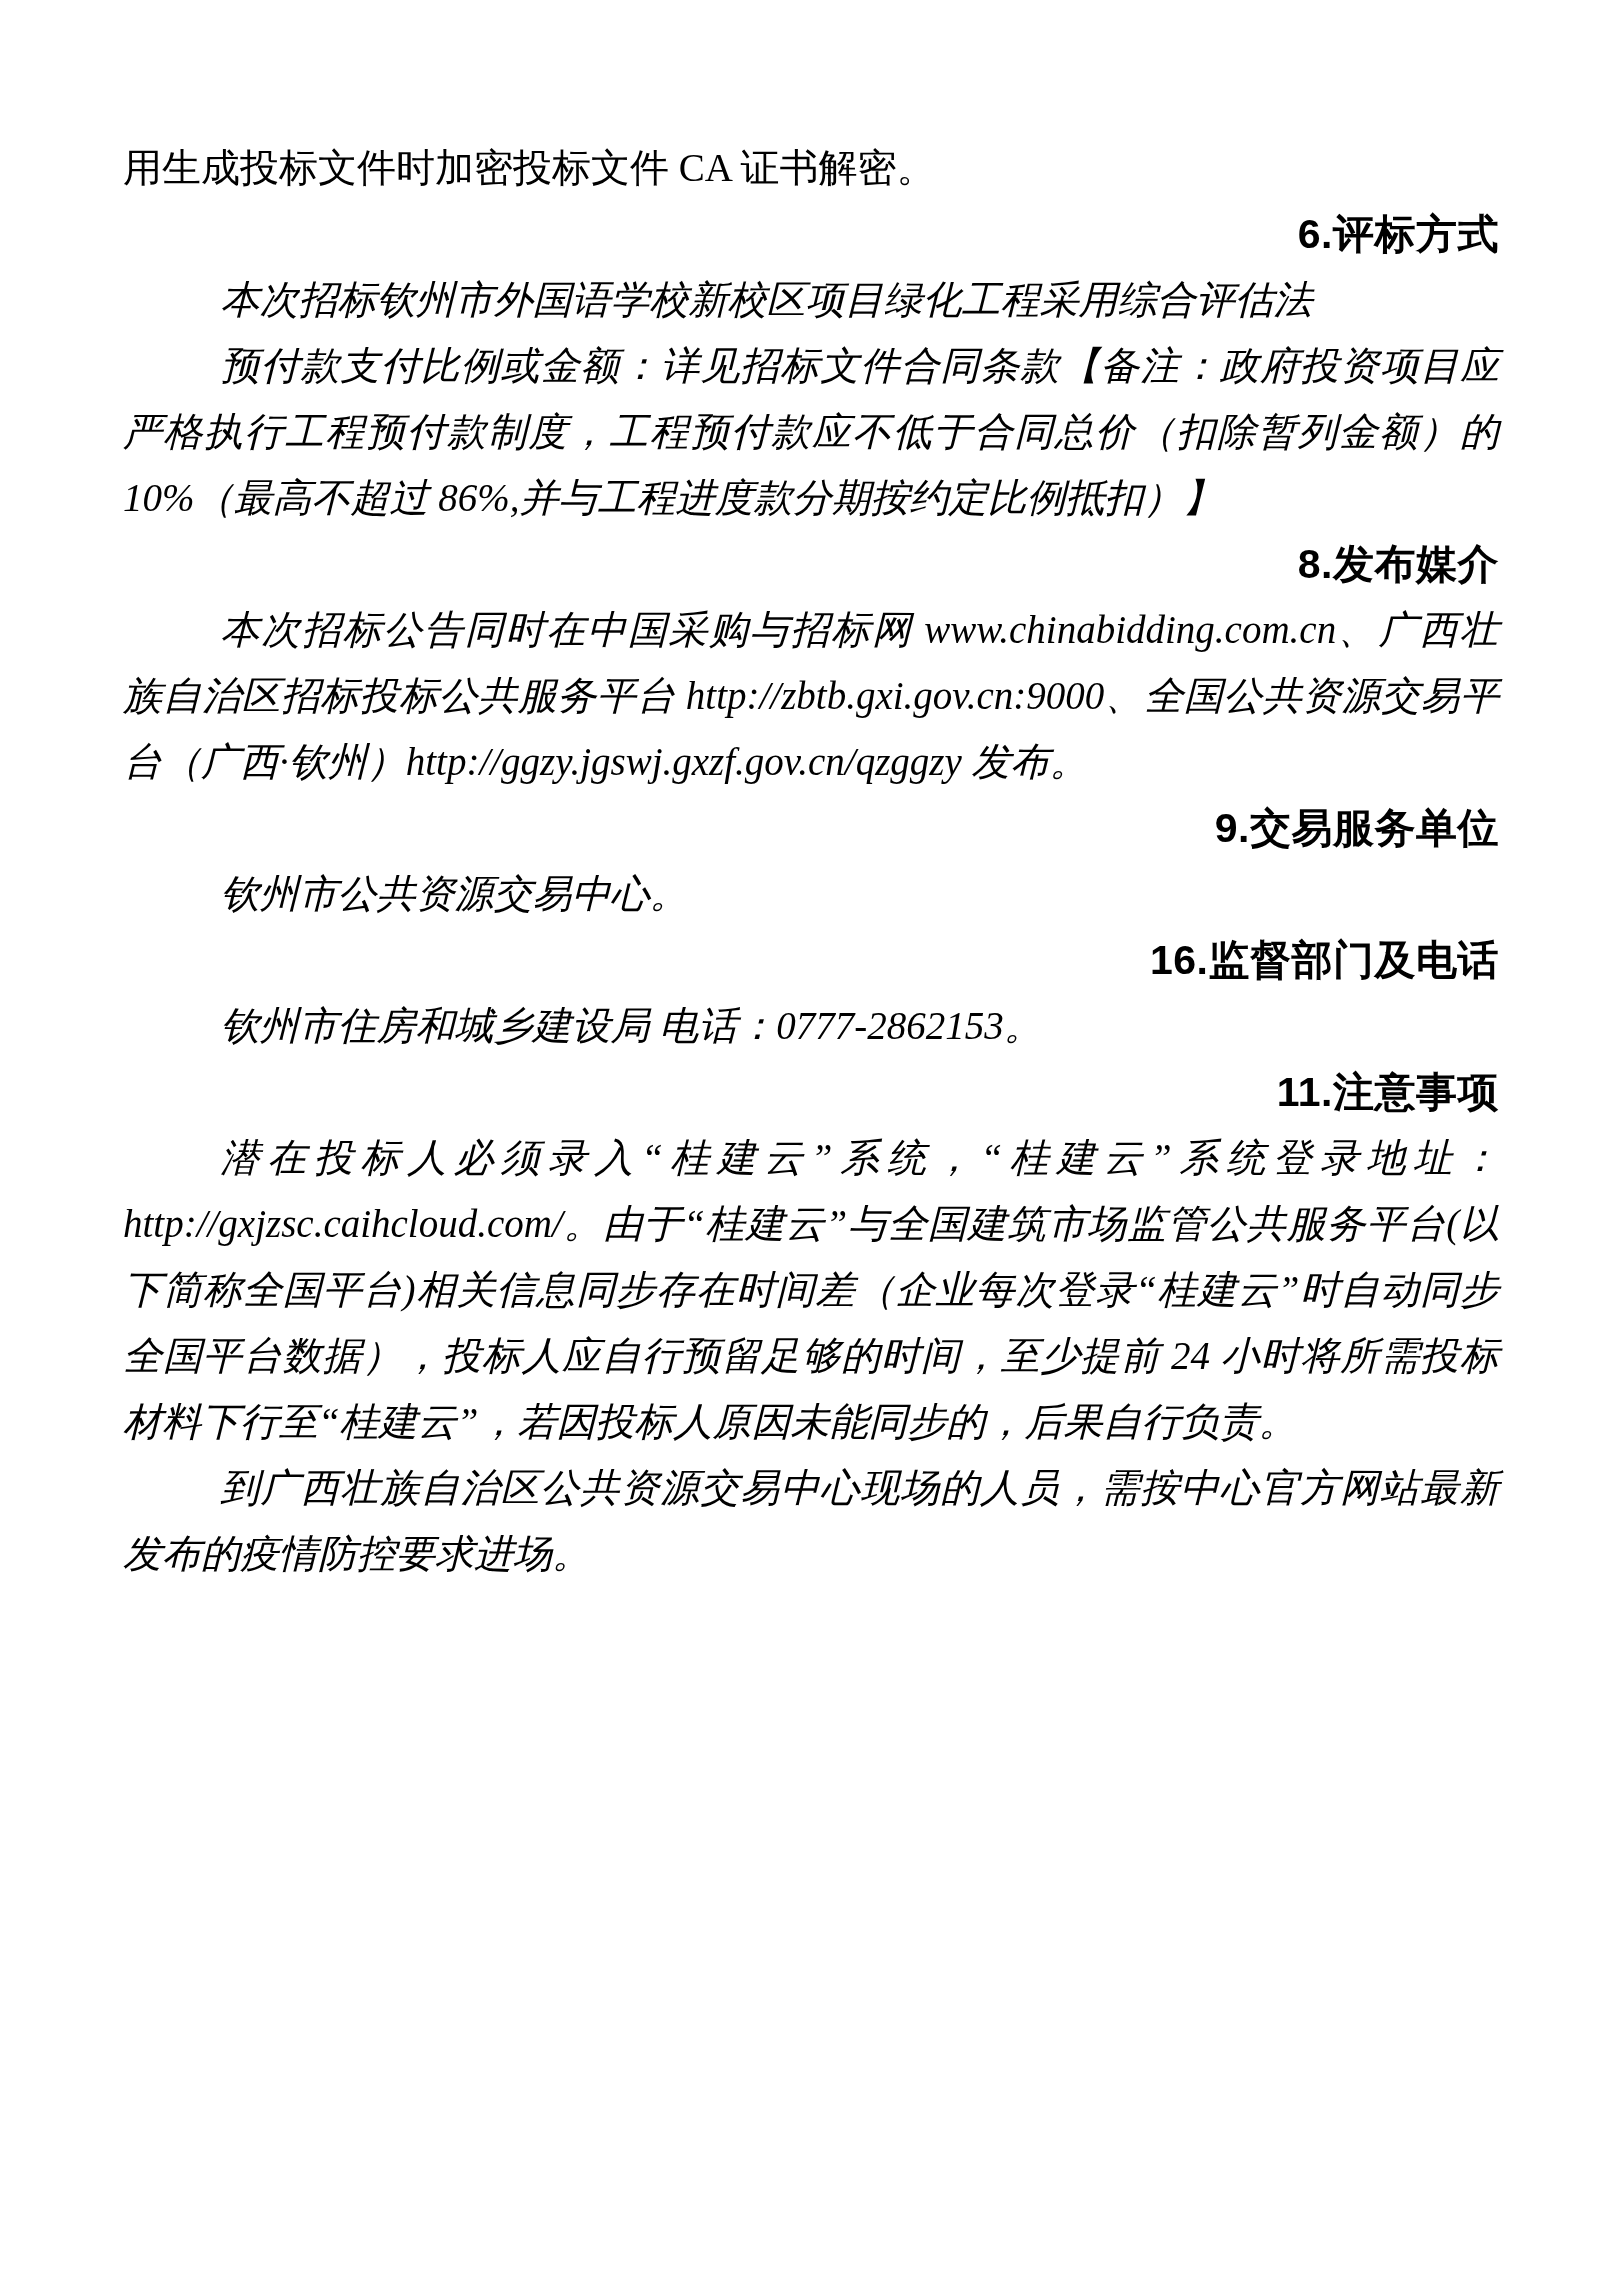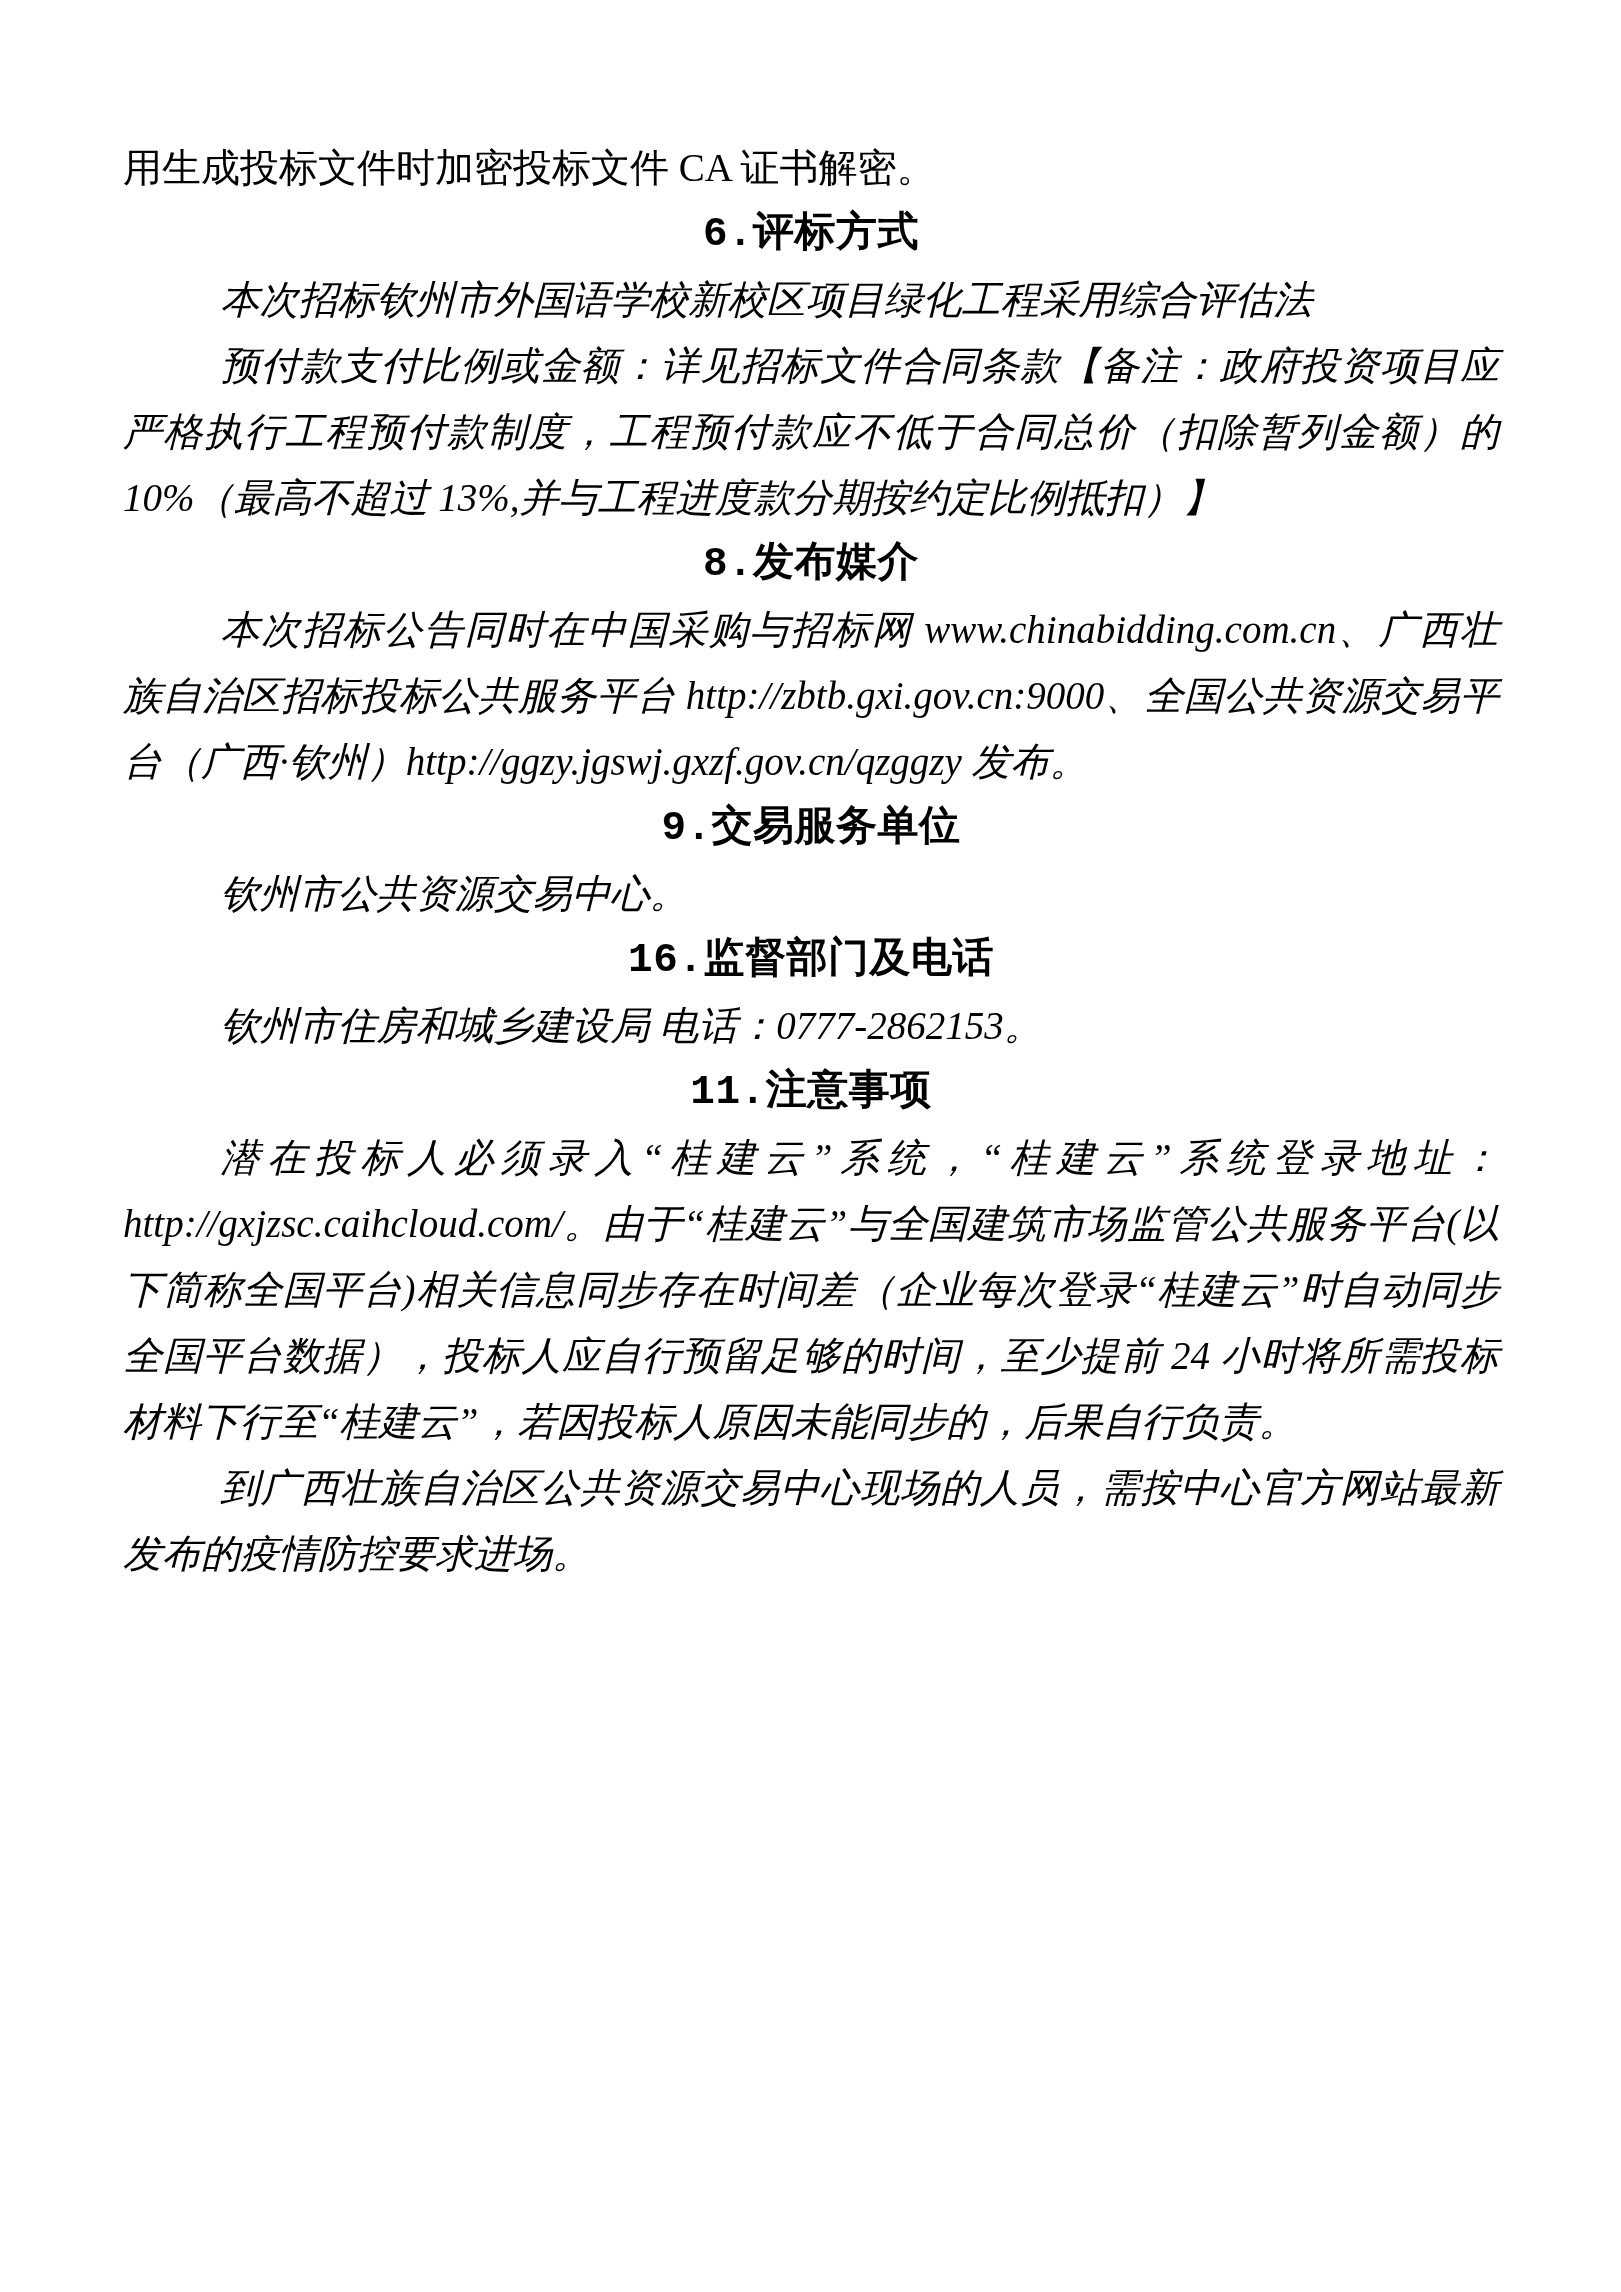--- a/index.html
+++ b/index.html
@@ -28,41 +28,41 @@
   .body-text {
     text-align: justify;
     text-justify: inter-ideograph;
     word-break: break-word;
   }
   .indent {
     text-indent: 2.5em;
     font-style: italic;
   }
   .section-heading {
-    font-family: Liberation Mono, monospace;
+    font-family: Liberation Sans, sans-serif;
     font-weight: bold;
     font-size: 41px;
     line-height: 66px;
-    text-align: center;
+    text-align: right;
     letter-spacing: 0.5px;
   }
 </style>
 </head>
 <body>
 
 <div class="page">
   <p class="body-text">用生成投标文件时加密投标文件 CA 证书解密。</p>
   <div id="sections">
   <section>
     <h2 class="section-heading">6.评标方式</h2>
   <p class="body-text indent">本次招标钦州市外国语学校新校区项目绿化工程采用综合评估法</p>
       </section>
 
   <section>
-  <p class="body-text indent">预付款支付比例或金额：详见招标文件合同条款【备注：政府投资项目应严格执行工程预付款制度，工程预付款应不低于合同总价（扣除暂列金额）的 10%（最高不超过 13%,并与工程进度款分期按约定比例抵扣）】</p>
+  <p class="body-text indent">预付款支付比例或金额：详见招标文件合同条款【备注：政府投资项目应严格执行工程预付款制度，工程预付款应不低于合同总价（扣除暂列金额）的 10%（最高不超过 86%,并与工程进度款分期按约定比例抵扣）】</p>
       </section>
 
   <section>
     <h2 class="section-heading">8.发布媒介</h2>
   <p class="body-text indent">本次招标公告同时在中国采购与招标网 www.chinabidding.com.cn、广西壮族自治区招标投标公共服务平台 http://zbtb.gxi.gov.cn:9000、全国公共资源交易平台（广西·钦州）http://ggzy.jgswj.gxzf.gov.cn/qzggzy 发布。</p>
       </section>
 
   <section>
     <h2 class="section-heading">9.交易服务单位</h2>
   <p class="body-text indent">钦州市公共资源交易中心。</p>

